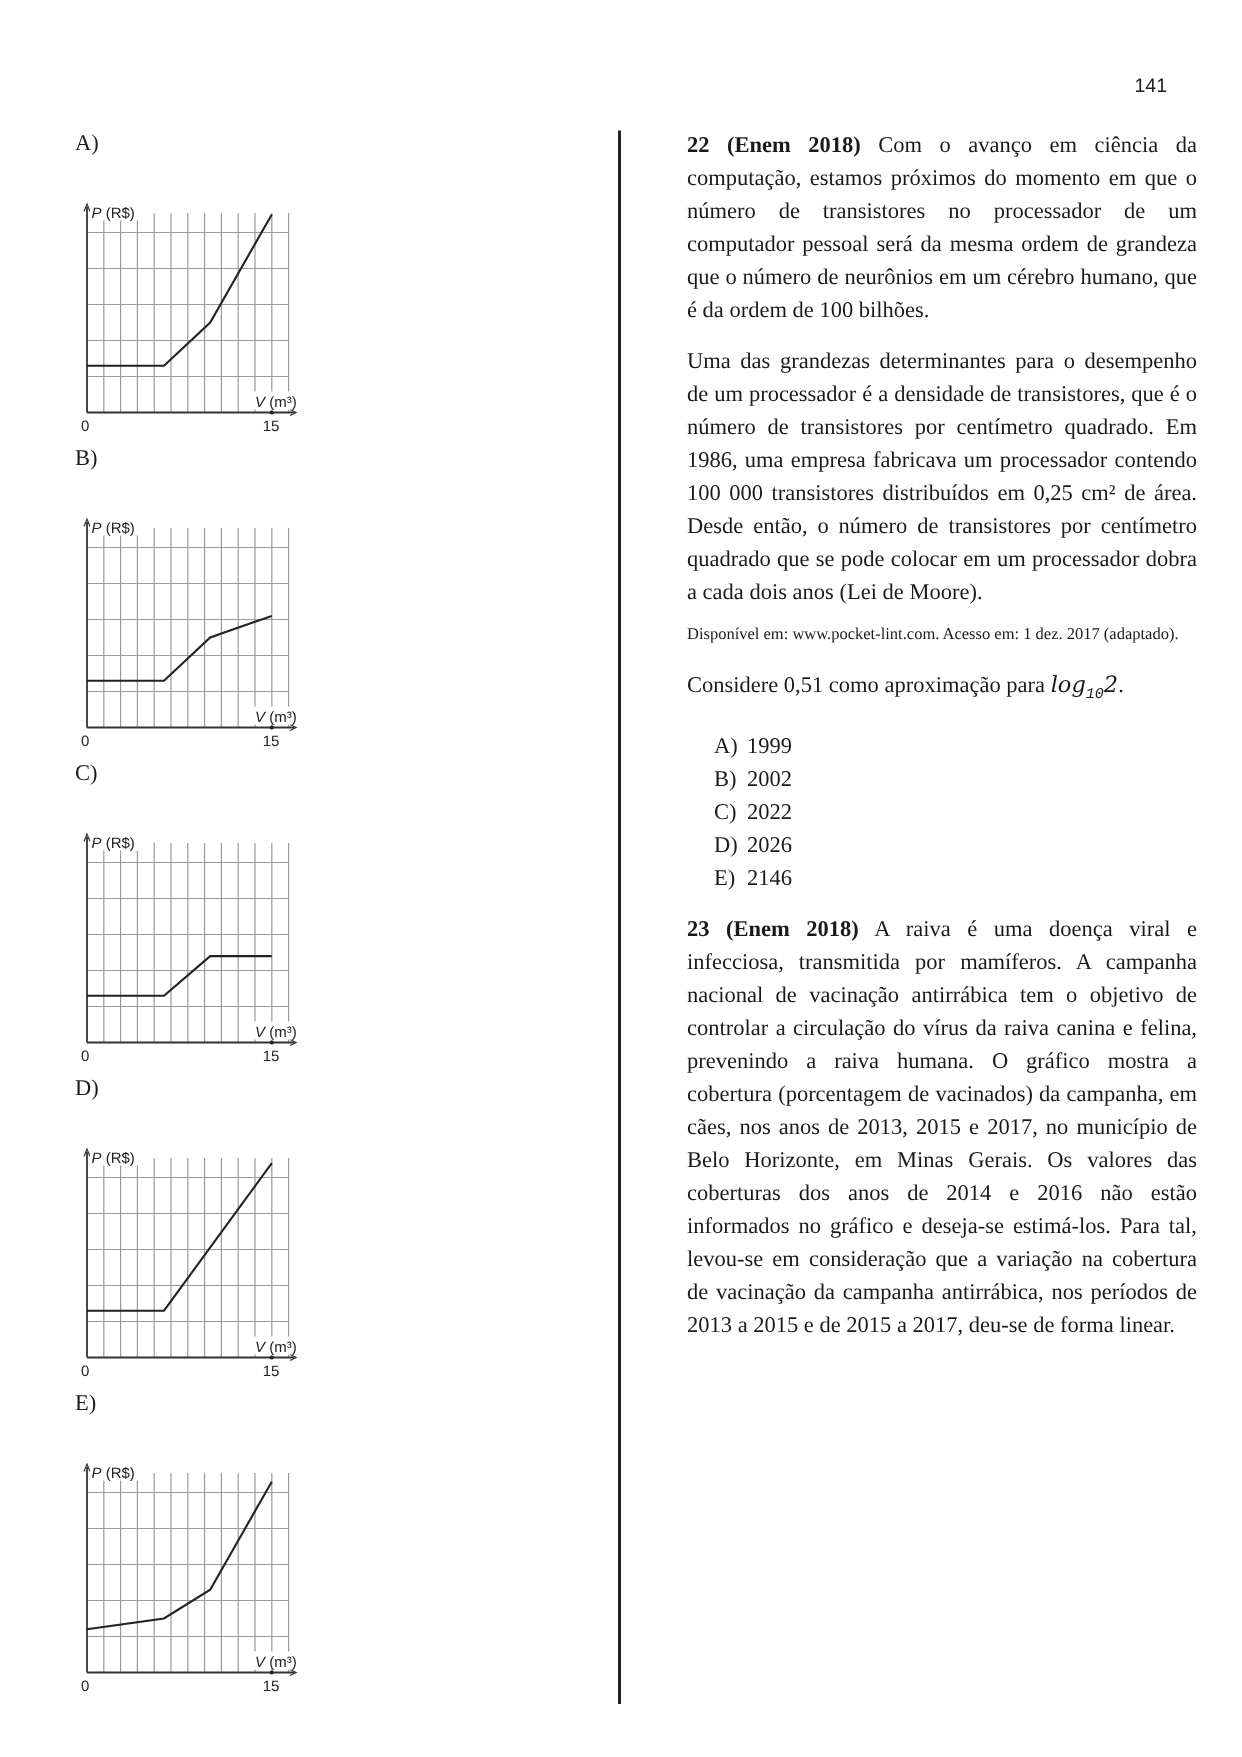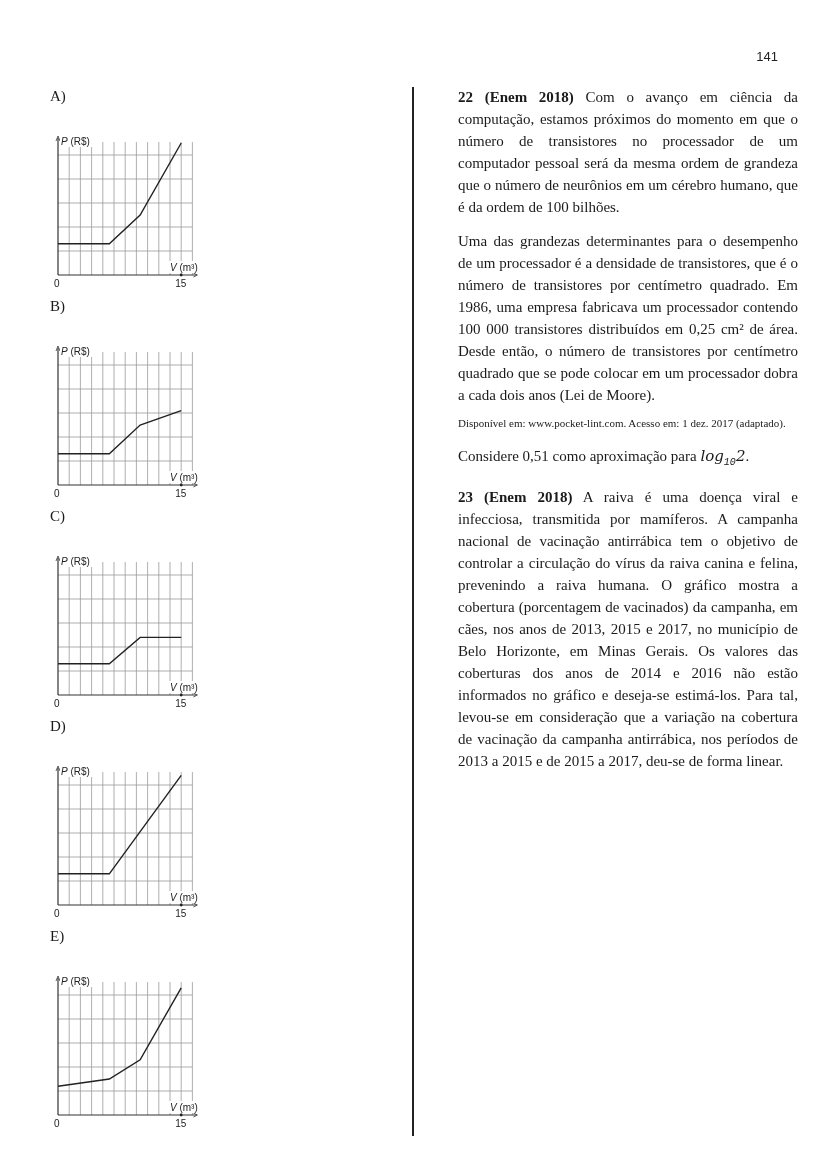--- a/index.html
+++ b/index.html
@@ -206,18 +206,25 @@
   <p>
     <span class="q-head">22</span>
     <span class="q-head">(Enem 2018)</span>
     <span>Com o avanço em ciência da computação, estamos próximos do momento em que o número de transistores no processador de um computador pessoal será da mesma ordem de grandeza que o número de neurônios em um cérebro humano, que é da ordem de 100 bilhões.</span>
   </p>
   <p>Uma das grandezas determinantes para o desempenho de um processador é a densidade de transistores, que é o número de transistores por centímetro quadrado. Em 1986, uma empresa fabricava um processador contendo 100 000 transistores distribuídos em 0,25 cm² de área. Desde então, o número de transistores por centímetro quadrado que se pode colocar em um processador dobra a cada dois anos (Lei de Moore).</p>
   <p class="source">Disponível em: www.pocket-lint.com. Acesso em: 1 dez. 2017 (adaptado).</p>
   <p>
     <span>Considere 0,51 como aproximação para </span><span class="log"><span>log</span><sub>10</sub><span>2</span></span><span>.</span>
   </p>
+  <ul class="choices">
+    <li><span class="cl">A)</span><span>1999</span></li>
+    <li><span class="cl">B)</span><span>2002</span></li>
+    <li><span class="cl">C)</span><span>2022</span></li>
+    <li><span class="cl">D)</span><span>2026</span></li>
+    <li><span class="cl">E)</span><span>2146</span></li>
+  </ul>
   <p>
     <span class="q-head">23</span>
     <span class="q-head">(Enem 2018)</span>
     <span>A raiva é uma doença viral e infecciosa, transmitida por mamíferos. A campanha nacional de vacinação antirrábica tem o objetivo de controlar a circulação do vírus da raiva canina e felina, prevenindo a raiva humana. O gráfico mostra a cobertura (porcentagem de vacinados) da campanha, em cães, nos anos de 2013, 2015 e 2017, no município de Belo Horizonte, em Minas Gerais. Os valores das coberturas dos anos de 2014 e 2016 não estão informados no gráfico e deseja-se estimá-los. Para tal, levou-se em consideração que a variação na cobertura de vacinação da campanha antirrábica, nos períodos de 2013 a 2015 e de 2015 a 2017, deu-se de forma linear.</span>
   </p>
 </div>
 
 </body></html>

